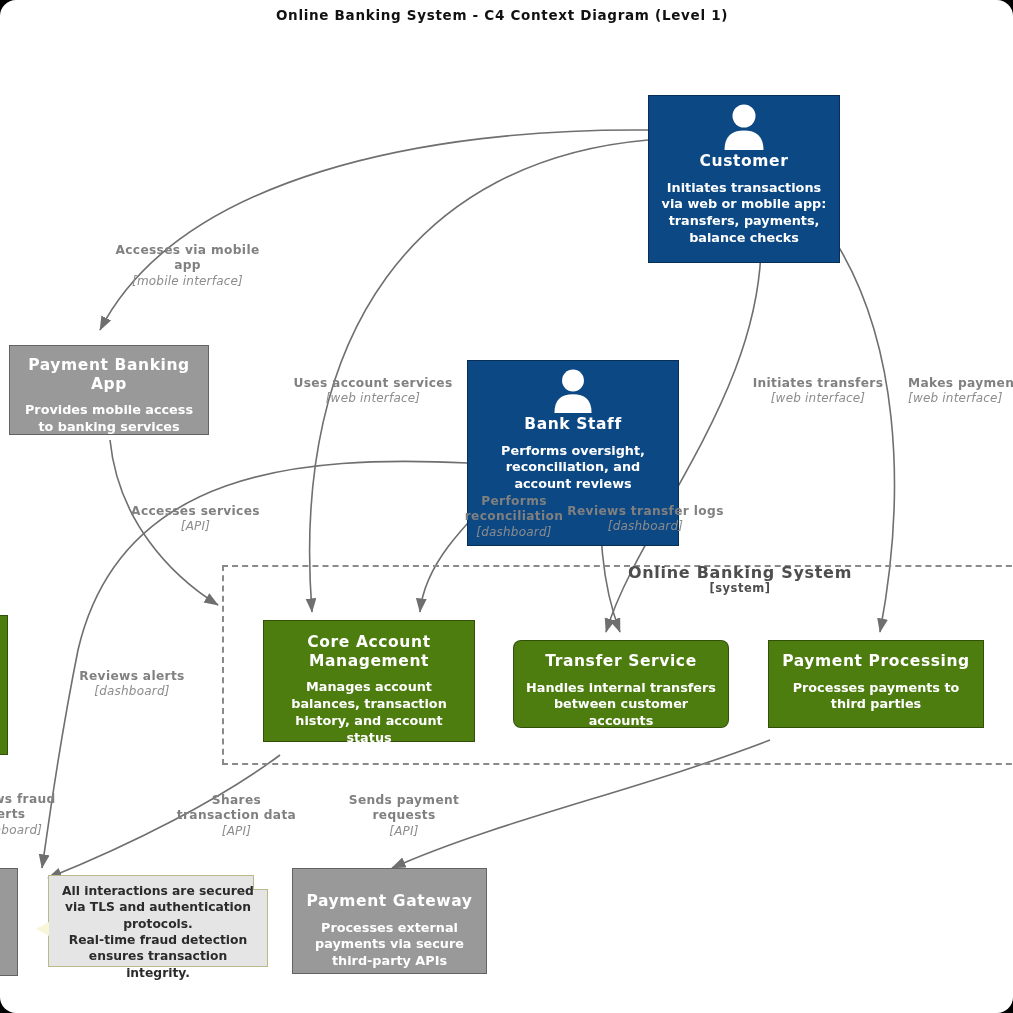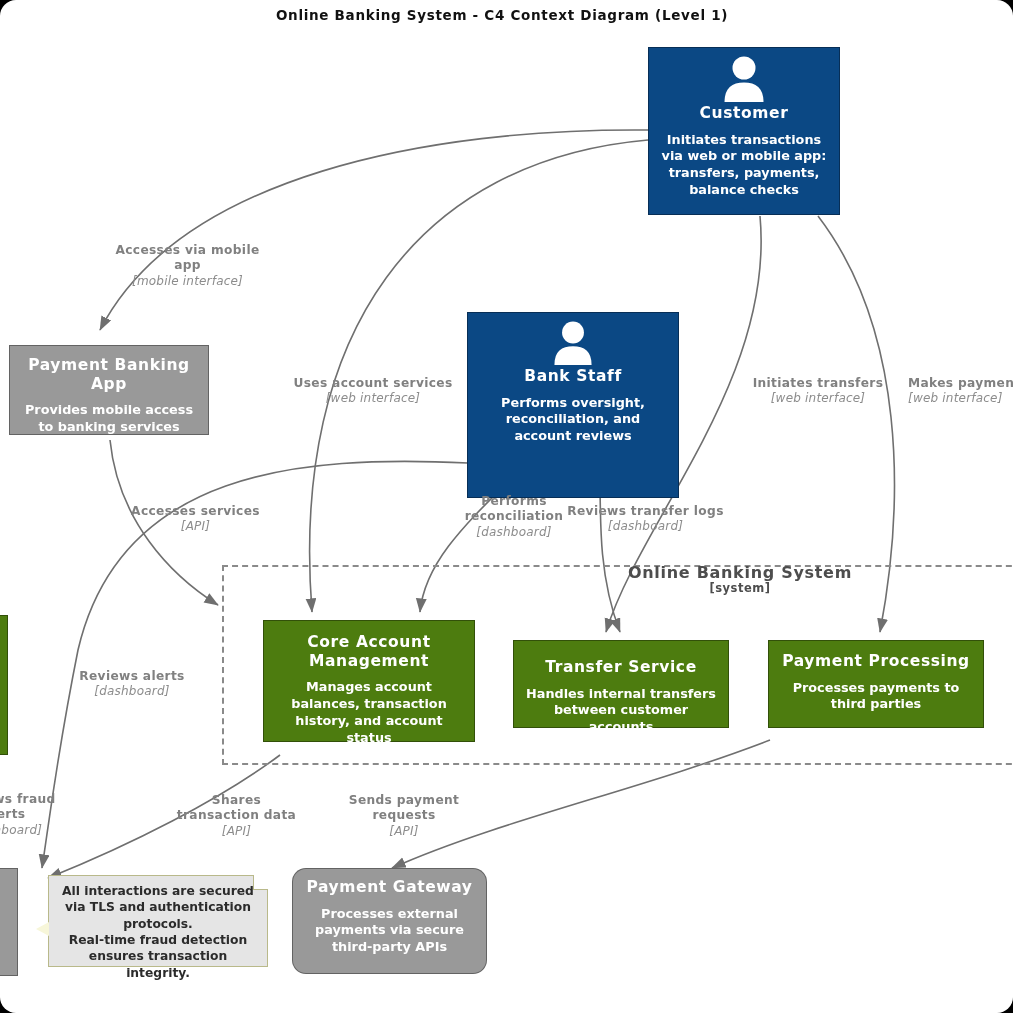--- a/index.html
+++ b/index.html
@@ -10,21 +10,21 @@
   }
   #svg-layer{position:absolute;inset:0;width:1013px;height:1013px;}
 
   .title{
     position:absolute;left:0;top:7px;width:1004px;text-align:center;
     font-size:13.5px;font-weight:bold;color:#111;letter-spacing:.7px;
   }
 
   .node{position:absolute;box-sizing:border-box;text-align:center;color:#fff;
         border:1px solid rgba(0,0,0,.35);padding:8px 10px;}
-  .node.person{background:#0b4884;}
+  .node.person{background:#0b4884;margin-top:48px;}
   .node.system{background:#4d7c0f;}
   .node.ext{background:#999999;}
 
   .node .nm{font-size:15.5px;font-weight:bold;letter-spacing:.6px;line-height:1.2;}
   .node .ds{font-size:12.8px;line-height:1.32;margin-top:9px;font-weight:bold;}
   .node.system .ds,.node.ext .ds{font-weight:bold;}
 
   .pico{display:block;margin:0 auto 2px;}
 
   .boundary{
@@ -121,31 +121,31 @@
 
   <div class="node system" style="left:-14px;top:615px;width:22px;height:140px;"></div>
 
   <div class="node ext" style="left:-22px;top:868px;width:40px;height:108px;"></div>
 
   <div class="node system" style="left:263px;top:620px;width:212px;height:122px;padding-top:12px;">
     <div class="nm">Core Account Management</div>
     <div class="ds">Manages account balances, transaction history, and account status</div>
   </div>
 
-  <div class="node system" style="left:513px;top:640px;width:216px;height:88px;padding-top:17px;">
+  <div class="node system" style="left:513px;top:640px;width:216px;height:88px;padding-top:11px;border-radius:8px;">
     <div class="nm">Transfer Service</div>
     <div class="ds">Handles internal transfers between customer accounts</div>
   </div>
 
   <div class="node system" style="left:768px;top:640px;width:216px;height:88px;padding-top:11px;">
     <div class="nm">Payment Processing</div>
     <div class="ds">Processes payments to third parties</div>
   </div>
 
-  <div class="node ext" style="left:292px;top:868px;width:195px;height:106px;padding-top:9px;border-radius:14px;">
+  <div class="node ext" style="left:292px;top:868px;width:195px;height:106px;padding-top:23px;">
     <div class="nm">Payment Gateway</div>
     <div class="ds">Processes external payments via secure third-party APIs</div>
   </div>
 
   <div class="elabel" style="left:110px;top:243px;width:155px;">
     <div class="l1">Accesses via mobile app</div>
     <div class="l2">[mobile interface]</div>
   </div>
 
   <div class="elabel" style="left:283px;top:376px;width:180px;">

